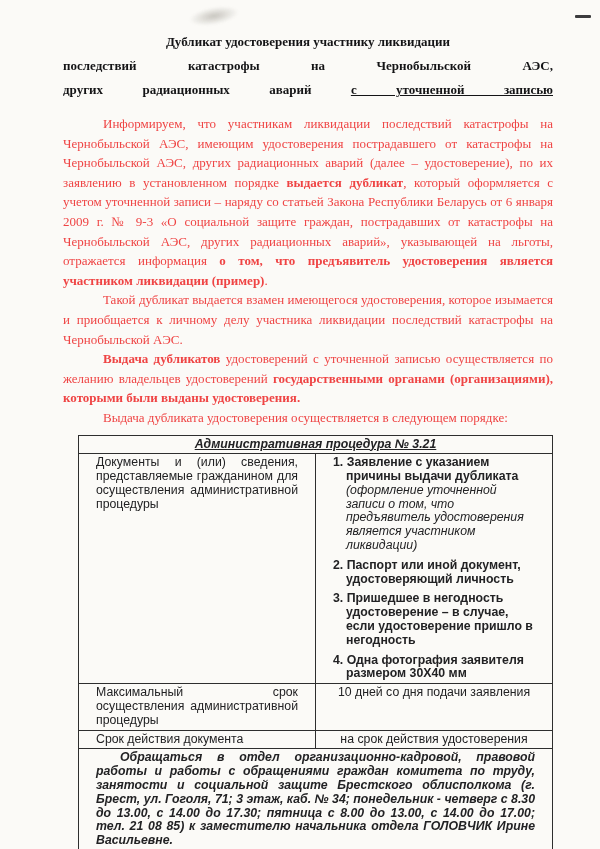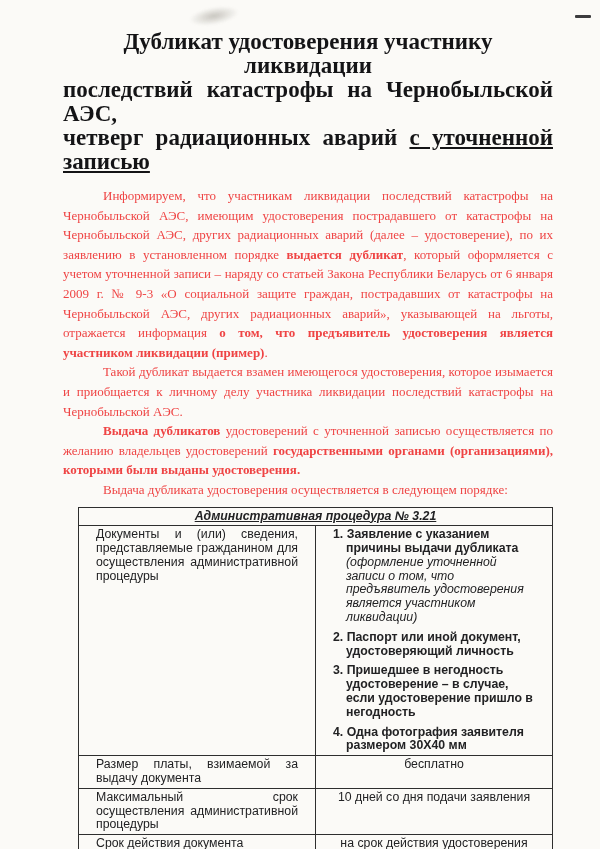--- a/index.html
+++ b/index.html
@@ -15,21 +15,21 @@
     background: radial-gradient(ellipse at 50% 50%, rgba(115,110,98,.38), rgba(115,110,98,0) 68%);
     transform: rotate(-10deg); filter: blur(1px);
   }
   .corner-dash {
     position:absolute; left:575px; top:15px; width:16px; height:3px;
     background:#3c3c3e; border-radius:1px;
   }
   .content { position:absolute; left:63px; top:30px; width:490px; }
 
   
-  .title { font-weight:bold; font-size:23px; line-height:24px; color:#141416; }
+  .title { font-weight:bold; font-size:13px; line-height:24px; color:#141416; }
   .t-line { width:100%; }
   .t-c { text-align:center; }
   .t-j { text-align:justify; text-align-last:justify;font-family:Liberation Serif, serif; }
   .u { text-decoration:underline; }
   .b { font-weight:bold; }
   .i { font-style:italic; }
 
   
   .bodytext { margin-top:12px; font-size:13px; line-height:19.6px; text-align:justify; color:#ef4444; }
   .para { text-indent:40px; }
@@ -58,21 +58,21 @@
 
 <div class="page">
   <div class="smudge"></div>
   <div class="corner-dash"></div>
 
   <div class="content">
 
     <div class="title">
       <div class="t-line t-c">Дубликат удостоверения участнику ликвидации</div>
       <div class="t-line t-j">последствий катастрофы на Чернобыльской АЭС,</div>
-      <div class="t-line t-j"><span>четверг радиационных аварий</span> <span class="u">с уточненной записью</span></div>
+      <div class="t-line t-j"><span>других радиационных аварий</span> <span class="u">с уточненной записью</span></div>
     </div>
 
     <div class="bodytext">
       <p class="para"><span>Информируем, что участникам ликвидации последствий катастрофы на Чернобыльской АЭС, имеющим удостоверения пострадавшего от катастрофы на Чернобыльской АЭС, других радиационных аварий (далее – удостоверение), по их заявлению в установленном порядке </span><span class="b">выдается дубликат</span><span>, который оформляется с учетом уточненной записи – наряду со статьей Закона Республики Беларусь от 6 января 2009 г. № 9-3 «О социальной защите граждан, пострадавших от катастрофы на Чернобыльской АЭС, других радиационных аварий», указывающей на льготы, отражается информация </span><span class="b">о том, что предъявитель удостоверения является участником ликвидации (пример)</span><span>.</span></p>
       <p class="para">Такой дубликат выдается взамен имеющегося удостоверения, которое изымается и приобщается к личному делу участника ликвидации последствий катастрофы на Чернобыльской АЭС.</p>
       <p class="para"><span class="b">Выдача дубликатов</span><span> удостоверений с уточненной записью осуществляется по желанию владельцев удостоверений </span><span class="b">государственными органами (организациями), которыми были выданы удостоверения.</span></p>
       <p class="para">Выдача дубликата удостоверения осуществляется в следующем порядке:</p>
     </div>
 
     <table class="proc-table">
@@ -83,24 +83,20 @@
         <tr>
           <td class="lcell">Документы и (или) сведения, представляемые гражданином для осуществления административной процедуры</td>
           <td class="rcell">
             <div class="item"><span class="b">1. Заявление с указанием причины выдачи дубликата </span><span class="i">(оформление уточненной записи о том, что предъявитель удостоверения является участником ликвидации)</span></div>
             <div class="item"><span class="b">2. Паспорт или иной документ, удостоверяющий личность</span></div>
             <div class="item"><span class="b">3. Пришедшее в негодность удостоверение – в случае, если удостоверение пришло в негодность</span></div>
             <div class="item"><span class="b">4. Одна фотография заявителя размером 30X40 мм</span></div>
           </td>
         </tr>
         <tr>
-          <td class="lcell">Размер платы, взимаемой за выдачу документа</td>
-          <td class="vcell">бесплатно</td>
-        </tr>
-        <tr>
           <td class="lcell">Максимальный срок осуществления административной процедуры</td>
           <td class="vcell">10 дней со дня подачи заявления</td>
         </tr>
         <tr>
           <td class="lcell">Срок действия документа</td>
           <td class="vcell">на срок действия удостоверения</td>
         </tr>
         <tr>
           <td colspan="2" class="note-cell">
             <div class="note-p1">Обращаться в отдел организационно-кадровой, правовой работы и работы с обращениями граждан комитета по труду, занятости и социальной защите Брестского облисполкома (г. Брест, ул. Гоголя, 71; 3 этаж, каб. № 34; понедельник - четверг с 8.30 до 13.00, с 14.00 до 17.30; пятница с 8.00 до 13.00, с 14.00 до 17.00; тел. 21 08 85) к заместителю начальника отдела ГОЛОВЧИК Ирине Васильевне.</div>

